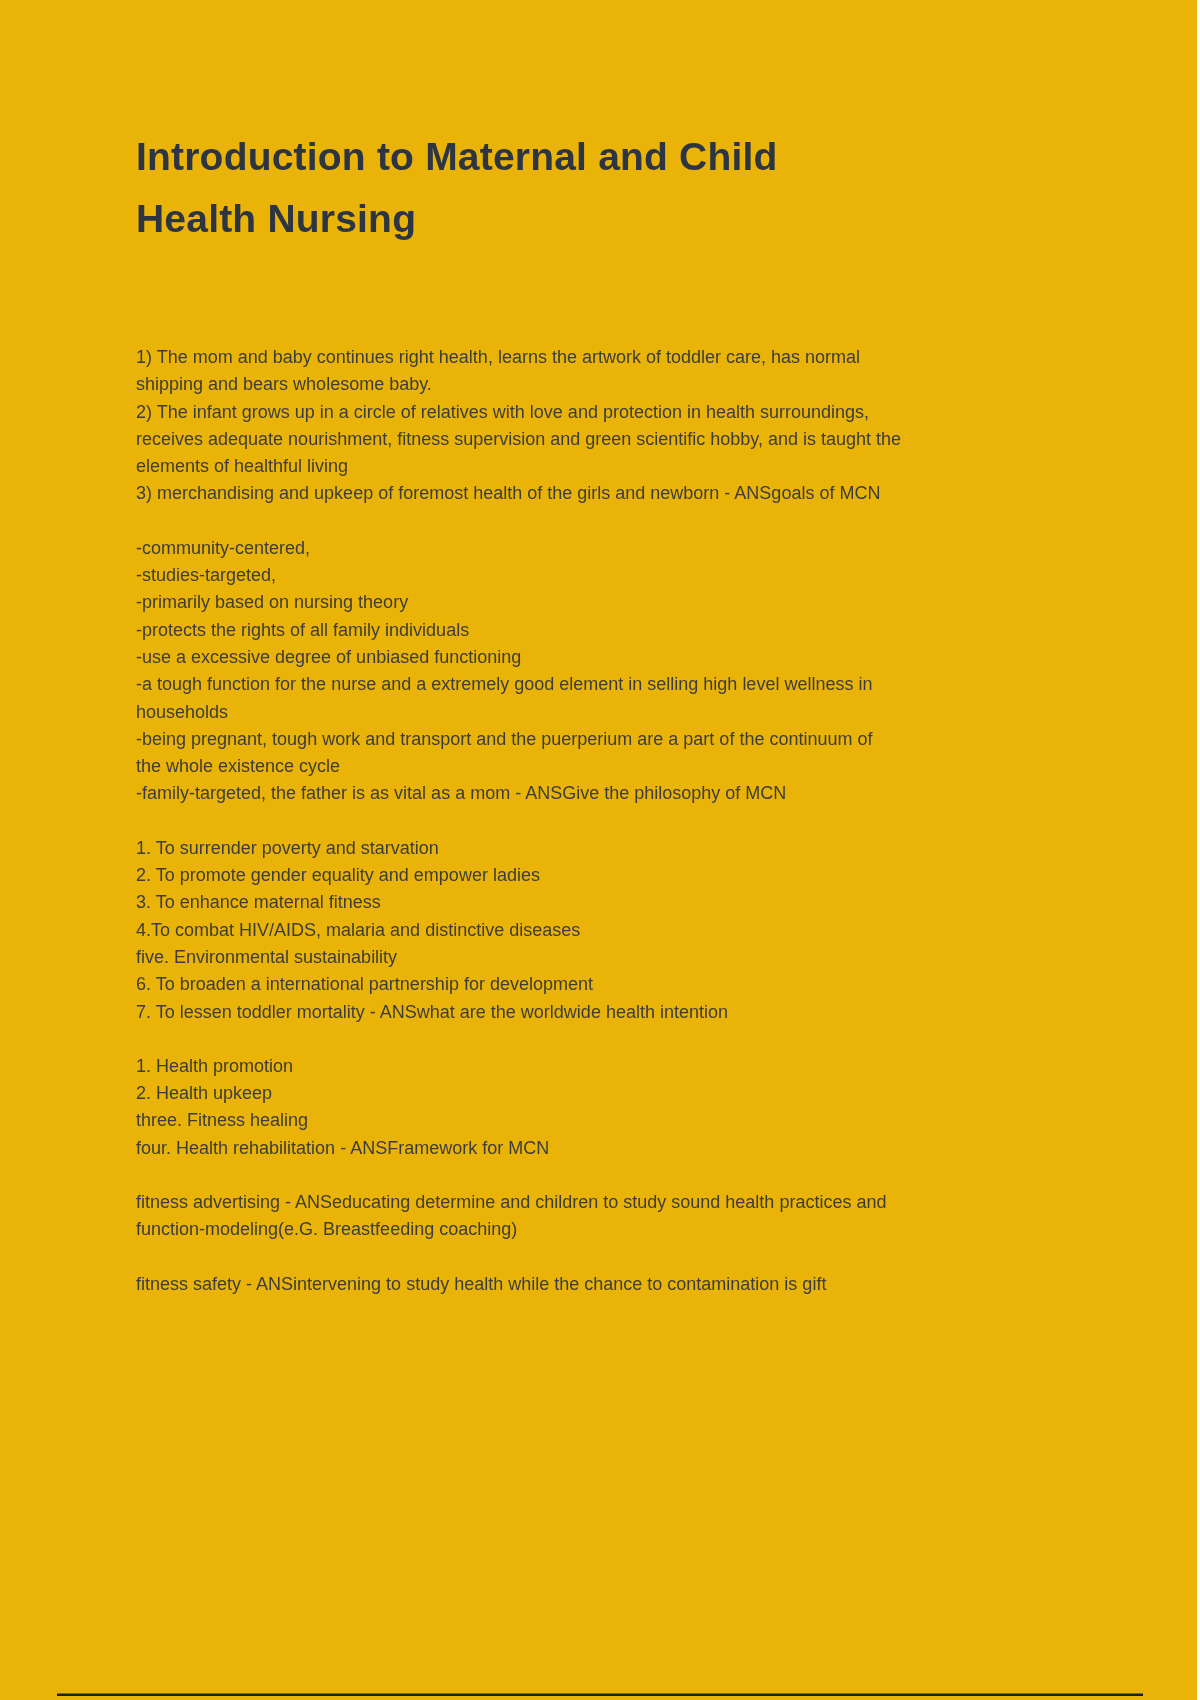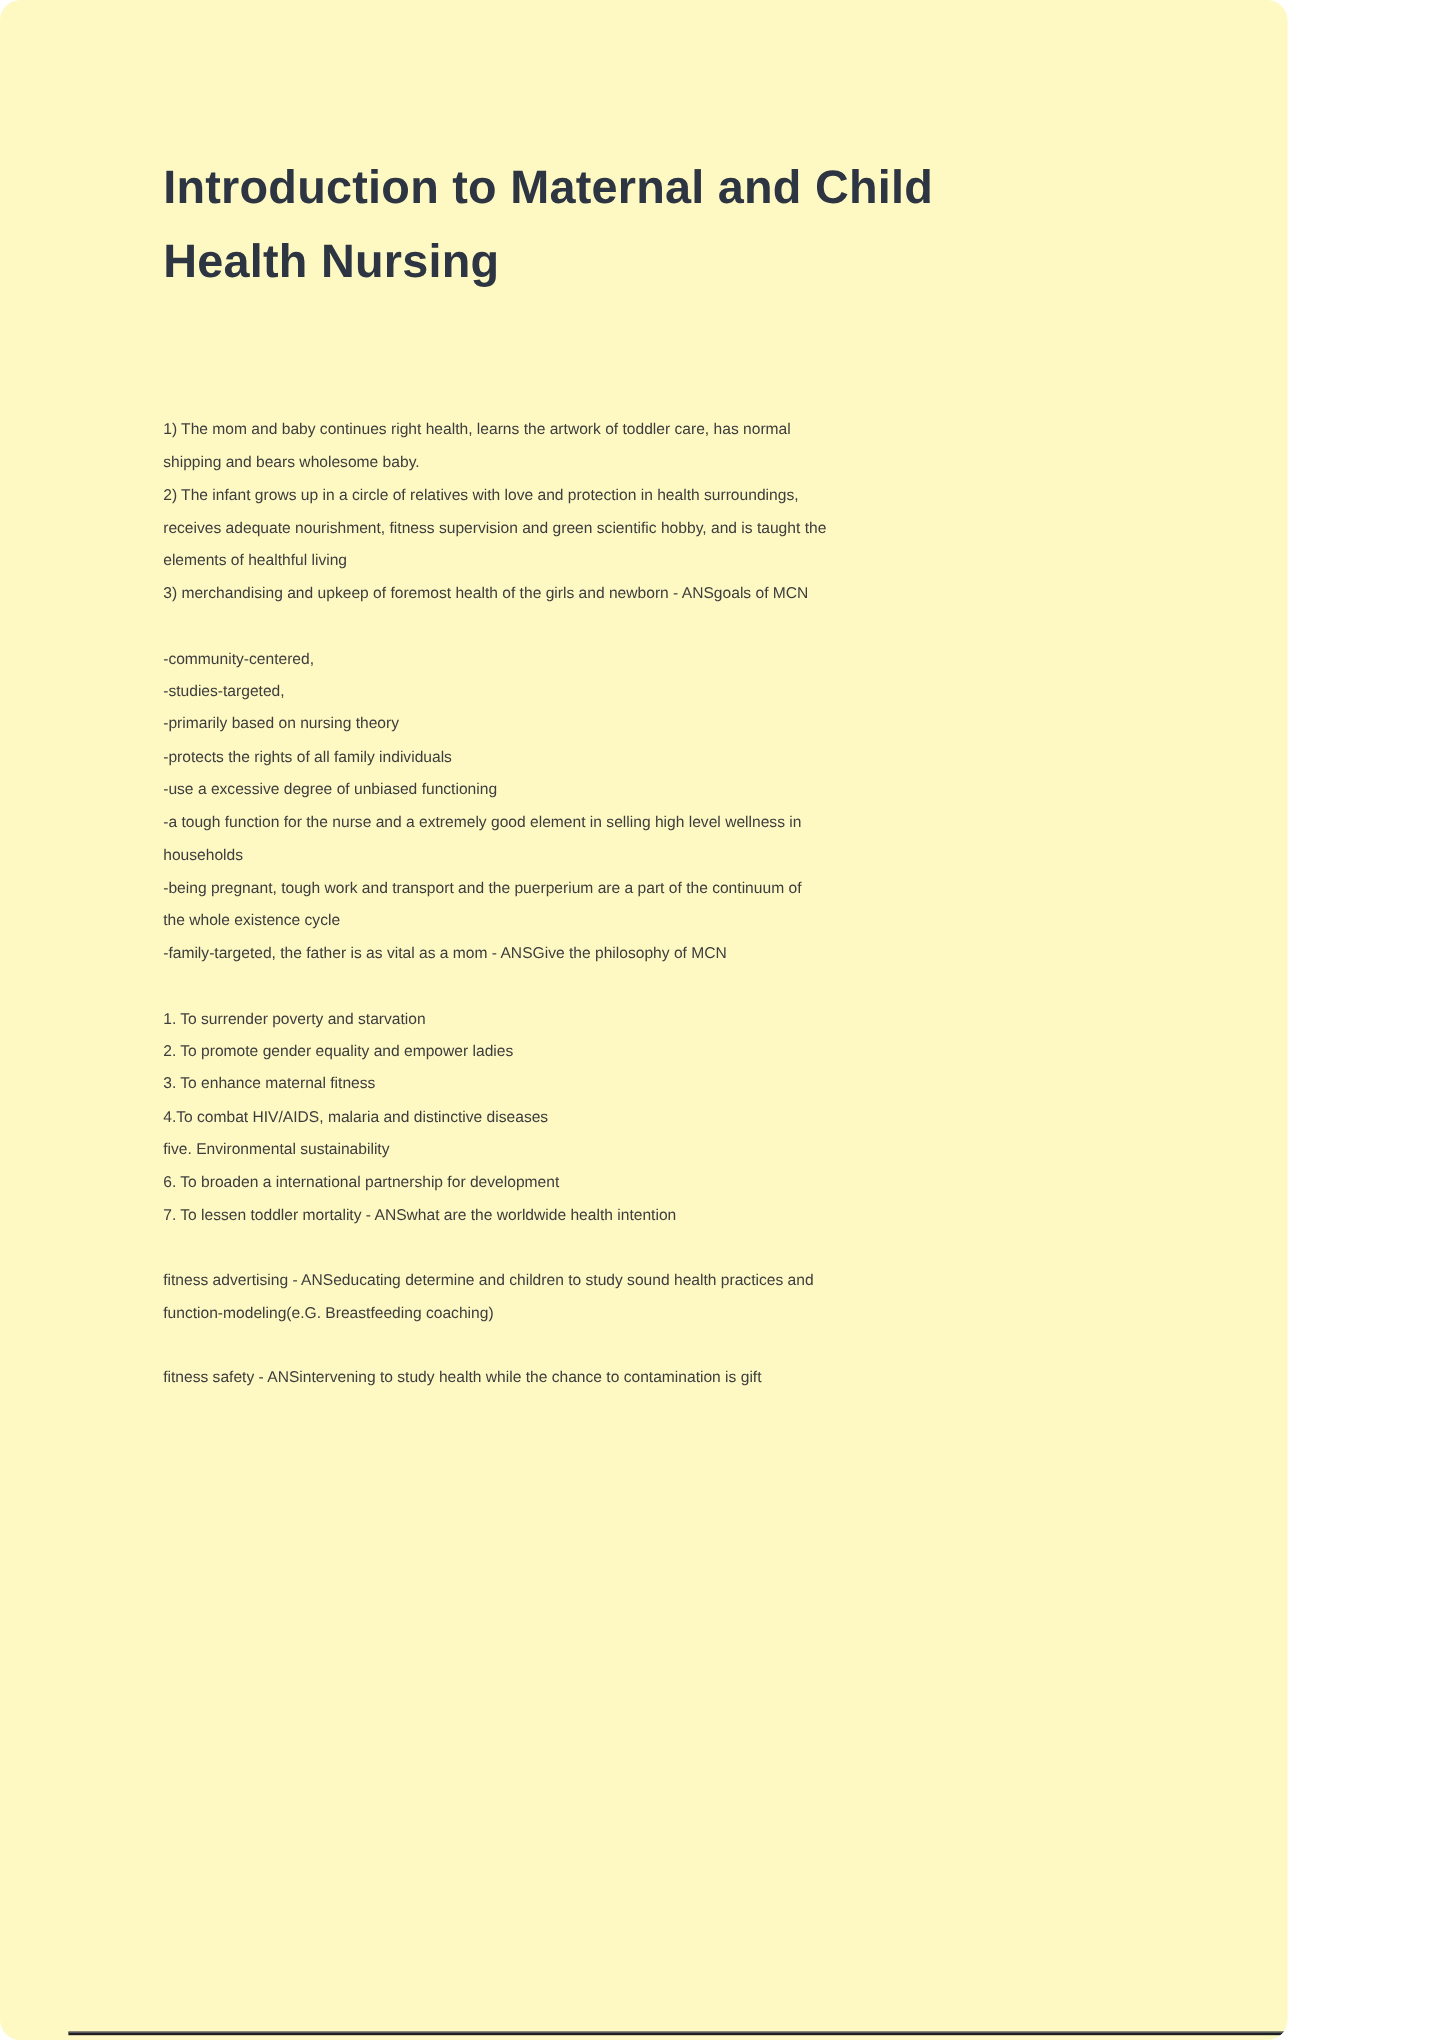--- a/index.html
+++ b/index.html
@@ -2,44 +2,43 @@
 <html><head>
 <meta charset="utf-8">
 <style>
   html, body {
     margin: 0;
     padding: 0;
     background: #ffffff;
   }
   .page {
     position: relative;
-    width: 1073px;
+    width: 1197px;
     height: 1700px;
-    background: #fef9c3;
+    background: #eab308;
     overflow: hidden;
     font-family: "Liberation Sans", sans-serif;
-    border-radius: 17px;
   }
   .doc-title {
     margin: 0 0 0 136px;
     padding-top: 126px;
     font-size: 39px;
     font-weight: bold;
     line-height: 62px;
     color: #2d3542;
     white-space: pre-line;
     letter-spacing: 0.2px;
   }
   .doc-content {
     padding-top: 94px;
   }
   .text-block {
     margin: 0 100px 27px 136px;
     max-width: 950px;
-    font-size: 13px;
+    font-size: 18px;
     line-height: 27.3px;
     color: #3d3d3d;
     white-space: pre-line;
   }
   .bottom-rule {
     position: absolute;
     left: 57px;
     top: 1693px;
     width: 1086px;
     height: 3px;
@@ -76,20 +75,24 @@
 -family-targeted, the father is as vital as a mom - ANSGive the philosophy of MCN</p>
 
     <p class="text-block">1. To surrender poverty and starvation
 2. To promote gender equality and empower ladies
 3. To enhance maternal fitness
 4.To combat HIV/AIDS, malaria and distinctive diseases
 five. Environmental sustainability
 6. To broaden a international partnership for development
 7. To lessen toddler mortality - ANSwhat are the worldwide health intention</p>
 
+    <p class="text-block">1. Health promotion
+2. Health upkeep
+three. Fitness healing
+four. Health rehabilitation - ANSFramework for MCN</p>
 
     <p class="text-block">fitness advertising - ANSeducating determine and children to study sound health practices and
 function-modeling(e.G. Breastfeeding coaching)</p>
 
     <p class="text-block">fitness safety - ANSintervening to study health while the chance to contamination is gift</p>
   </div>
 
   <div class="bottom-rule"></div>
 
 </div>

